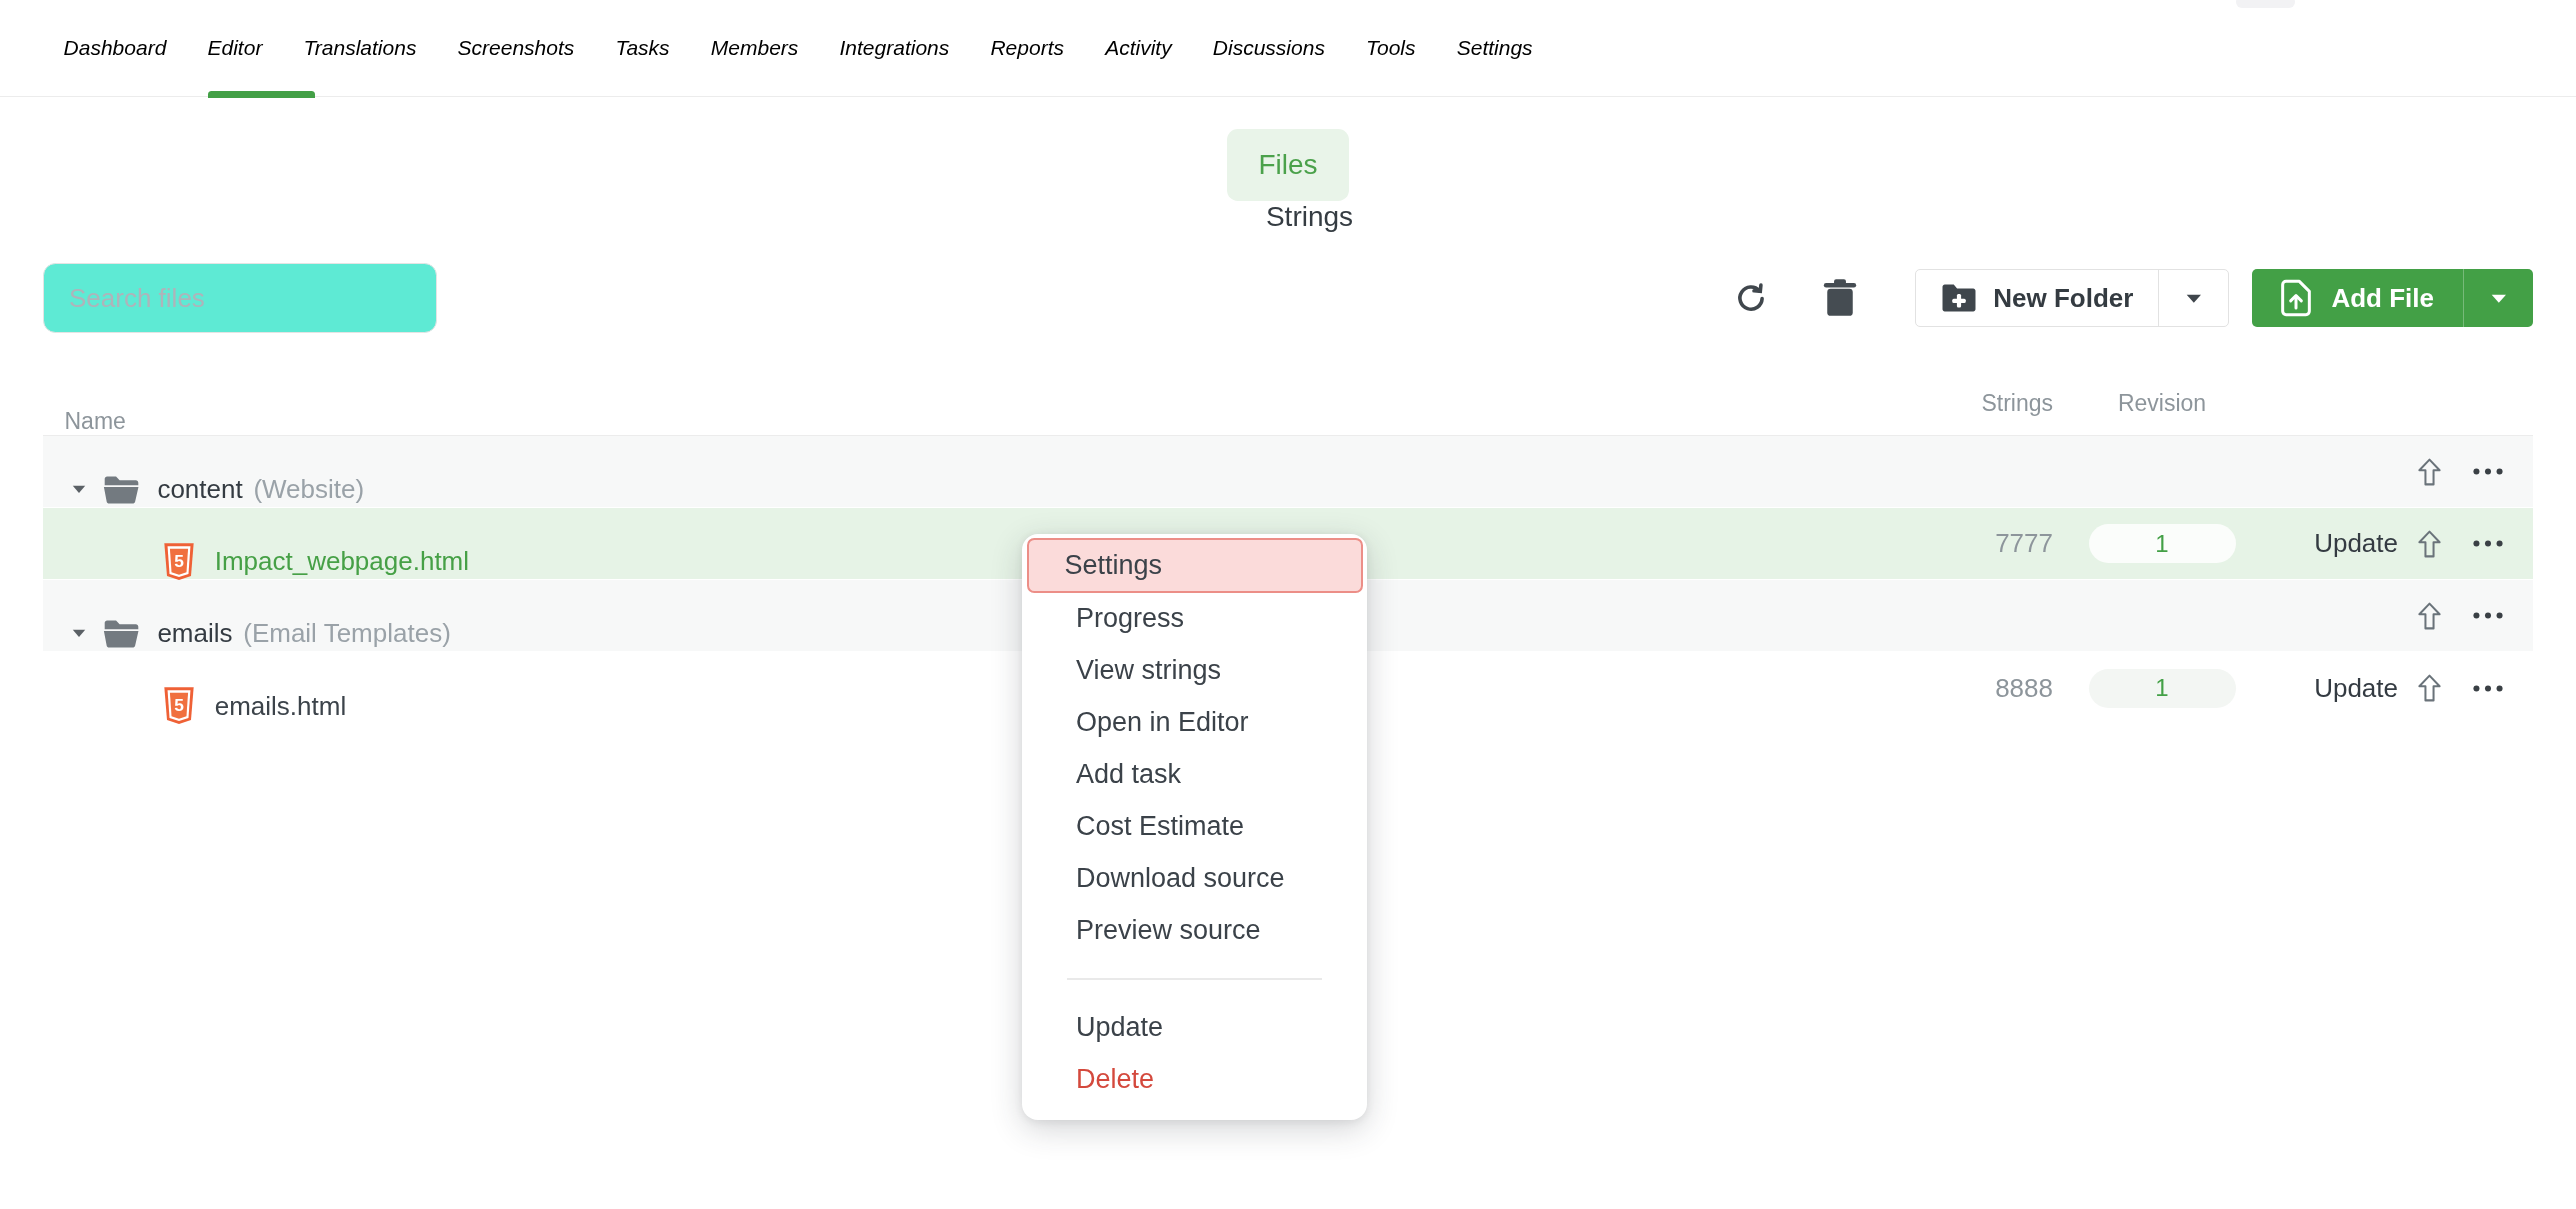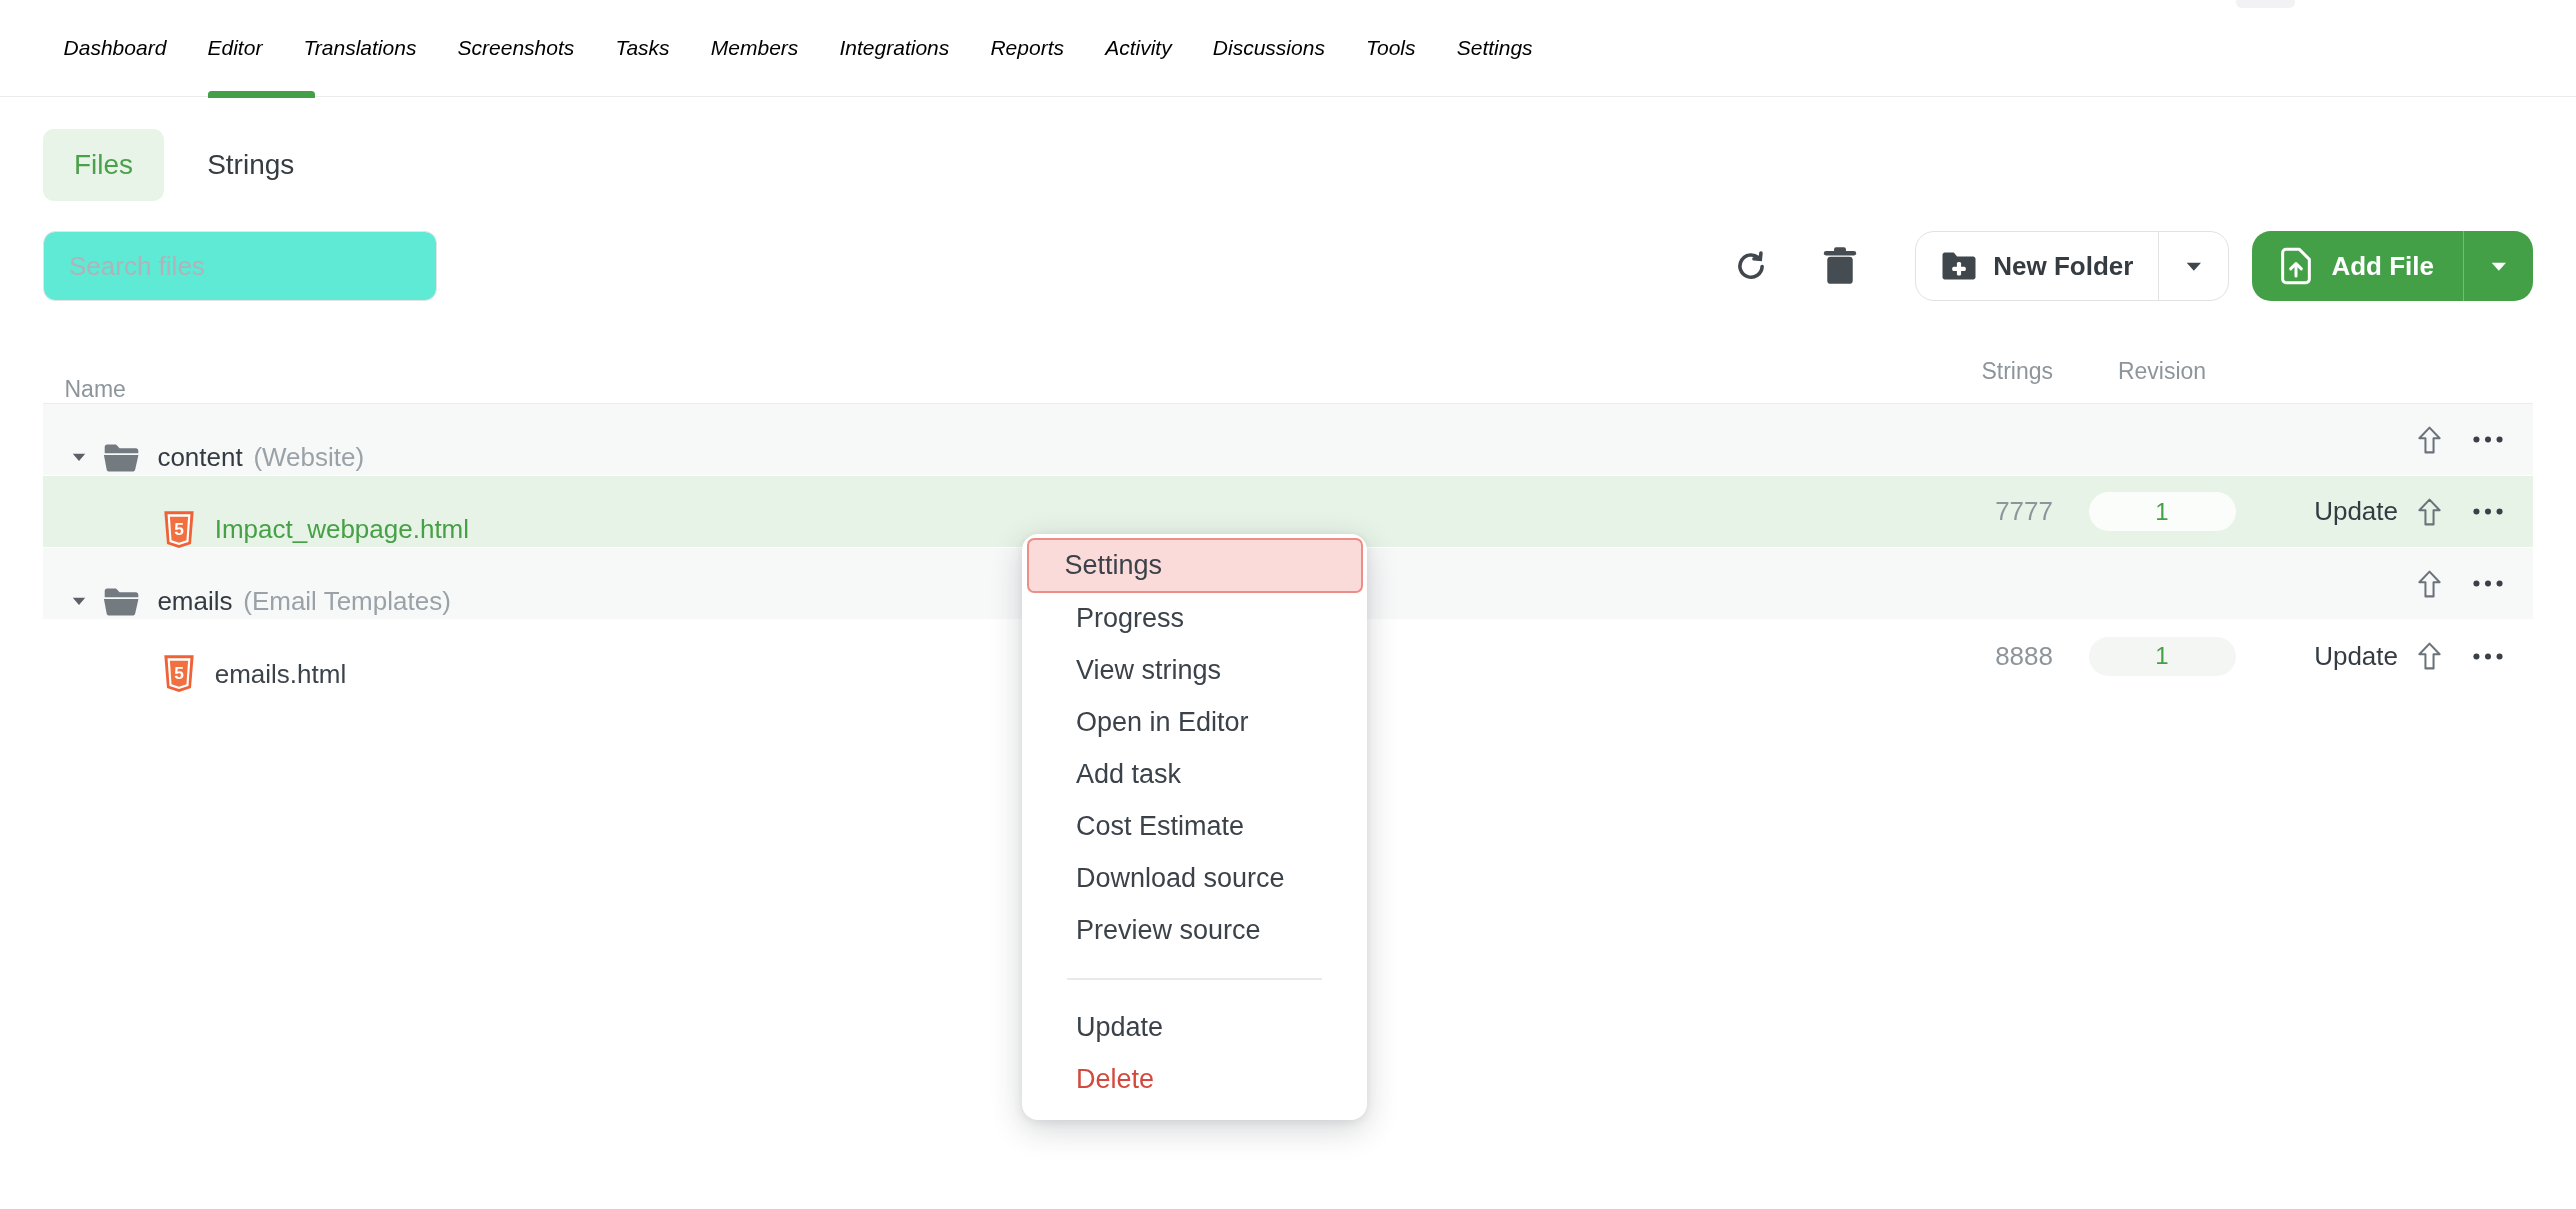--- a/index.html
+++ b/index.html
@@ -8,33 +8,33 @@
 
   
   .topnav { height: 97px; border-bottom: 1.8px solid #ececec; display: flex; align-items: stretch; padding: 0 43px; }
   .nav-item { display: flex; align-items: center; padding: 0 20.6px; font-size: 21px; color: #000000; position: relative; cursor: pointer; white-space: nowrap; font-style: italic; }
   .nav-item.active::after { content: ""; position: absolute; left: 20.6px; right: -32px; bottom: -1.8px; height: 7.2px; background: #43a046; border-radius: 3.6px 3.6px 0 0; }
 
   
   .top-fragment { position: absolute; left: 2236px; top: -4.5px; width: 59px; height: 12.5px; border-radius: 6.3px; background: #f2f2f4; }
 
   
-  .subtabs { margin: 32px 43px 0; display: flex; align-items: center; }
+  .subtabs { margin: 32px 43px 0; display: flex; align-items: center; flex-direction: column; }
   .tab-files { height: 72px; padding: 0 31px; background: #e9f4e9; color: #4ba14b; border-radius: 10.7px; font-size: 28px; display: flex; align-items: center; cursor: pointer; }
   .tab-strings { margin-left: 43px; color: #353c42; font-size: 28px; cursor: pointer; }
 
   
   .controls { margin: 30px 43px 0; display: flex; align-items: center; }
   .search-input { width: 394px; height: 70px; border: 1.8px solid #e4e4e4; border-radius: 12.5px; padding: 0 25px; font-size: 26px; color: #343b42; outline: none; font-family: inherit; background: #5eead4; }
   .search-input::placeholder { color: #aeb4ba; }
   .spacer { flex: 1; }
   .icon-btn { width: 41px; height: 41px; display: flex; align-items: center; justify-content: center; cursor: pointer; background: none; border: none; }
   .icon-btn.refresh { margin-right: 48px; }
   .icon-btn.trash { margin-right: 55px; }
-  .btn-group { display: flex; height: 70px; border-radius: 19px; overflow: hidden; cursor: pointer; }
+  .btn-group { display: flex; height: 58px; border-radius: 5px; overflow: hidden; cursor: pointer; }
   .btn-newfolder { border: 1.8px solid #e2e2e2; background: #fff; margin-right: 23px; }
   .btn-newfolder .btn-main { padding: 0 25px; display: flex; align-items: center; gap: 16px; font-size: 26px; font-weight: 700; color: #343b41; }
   .btn-newfolder .btn-caret { width: 70px; border-left: 1.8px solid #e2e2e2; display: flex; align-items: center; justify-content: center; }
   .btn-addfile { background: #43a046; color: #fff; }
   .btn-addfile .btn-main { padding: 0 29px; display: flex; align-items: center; gap: 20px; font-size: 26px; font-weight: 700; }
   .btn-addfile .btn-caret { width: 70px; border-left: 1.8px solid rgba(255,255,255,0.28); display: flex; align-items: center; justify-content: center; }
 
   
   .files-table { margin: 39px 43px 0; }
   .thead { height: 64px; display: flex; align-items: center; padding-left: 21.5px; padding-right: 18px; border-bottom: 1.8px solid #ececec; color: #8d959b; font-size: 23px; }

